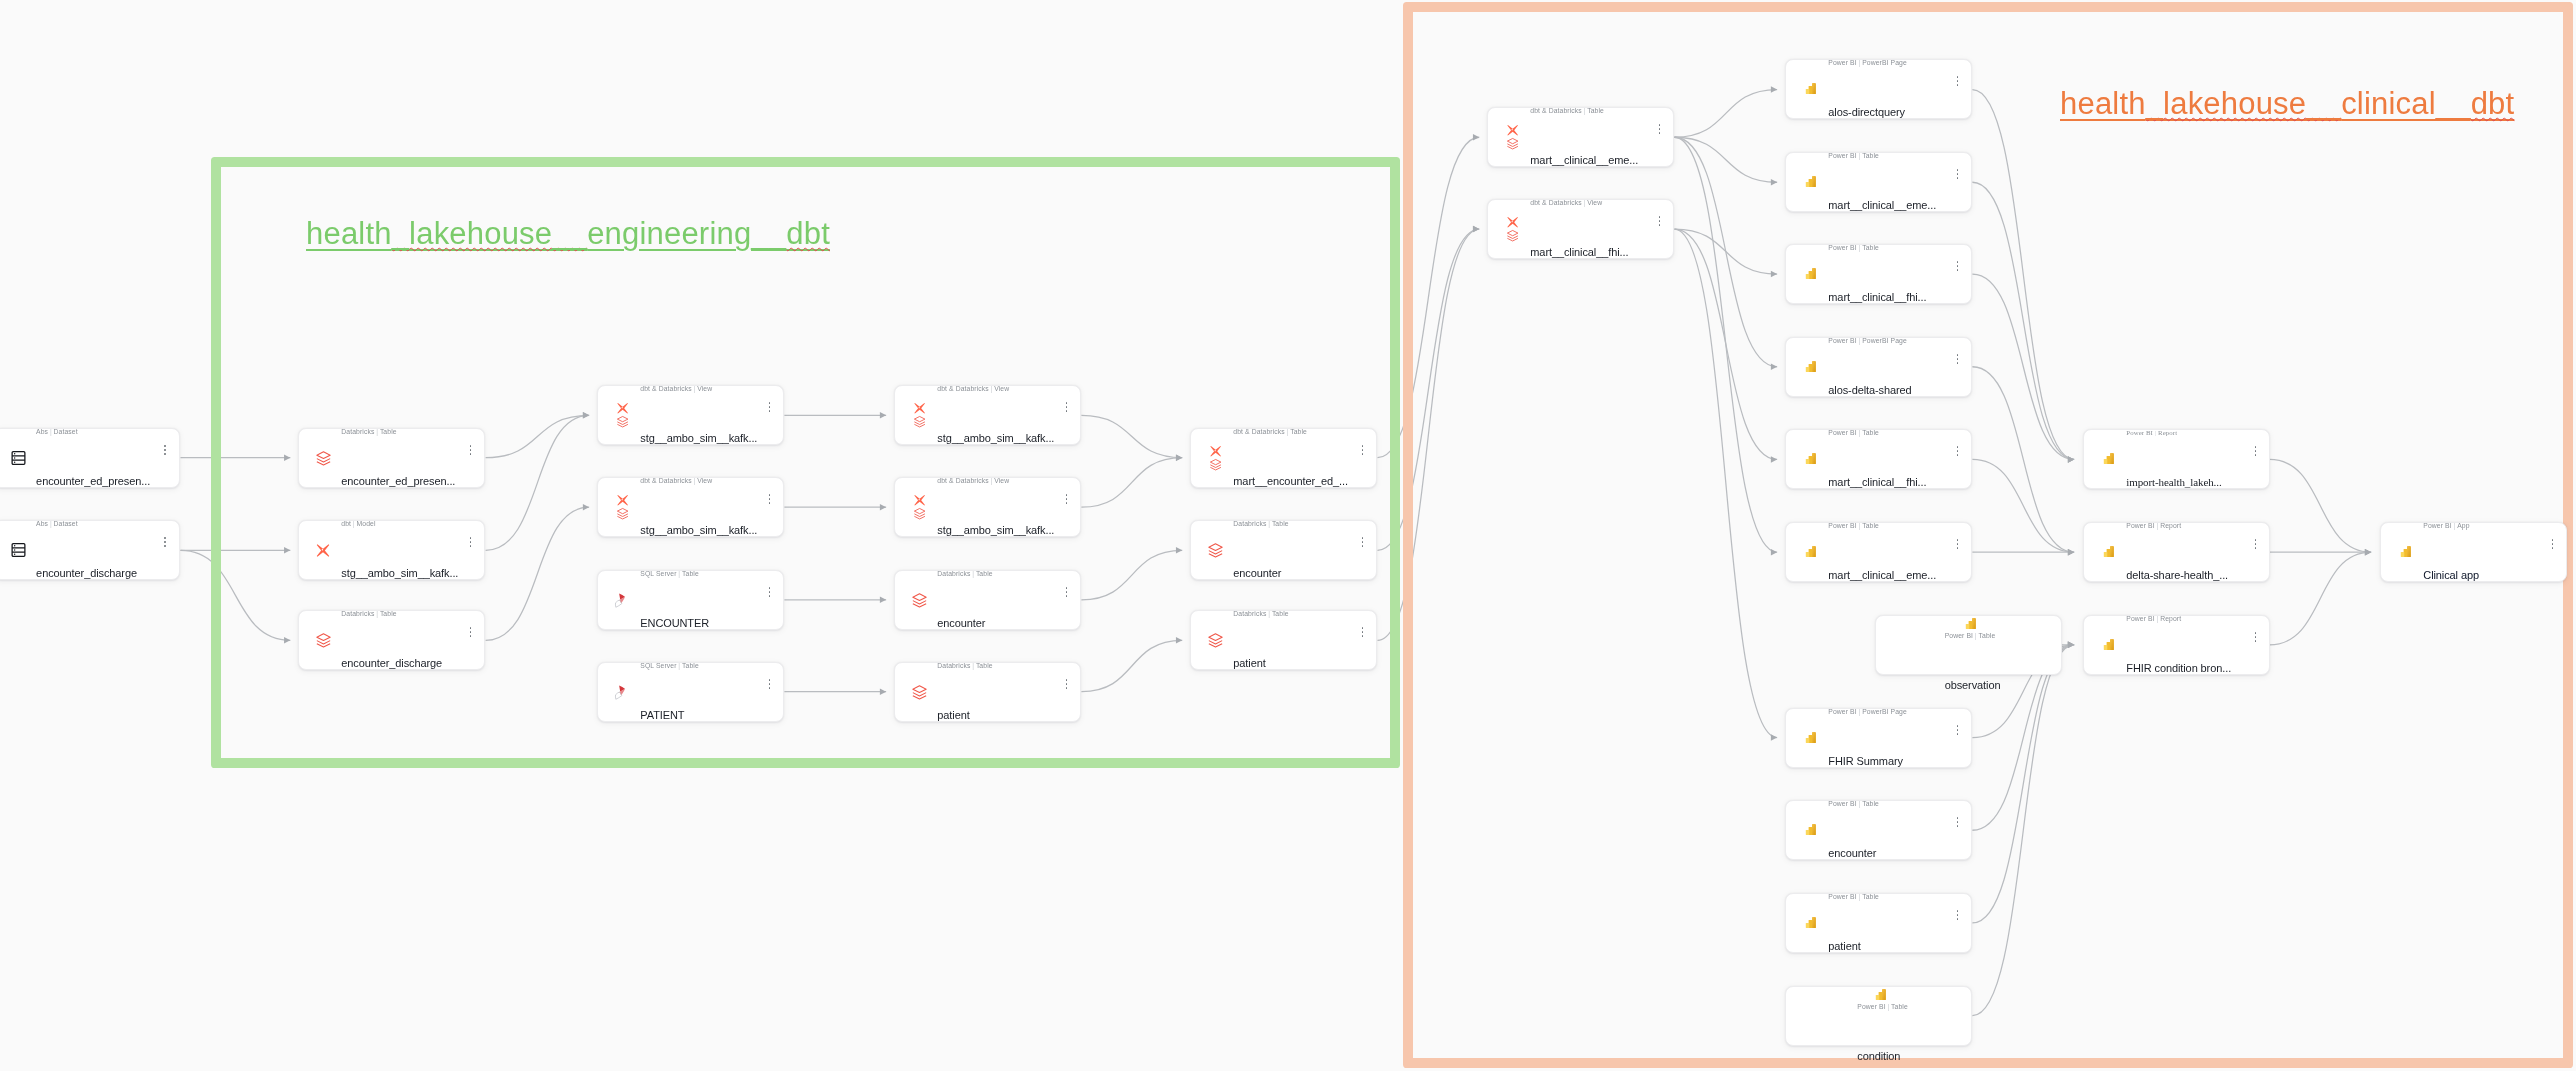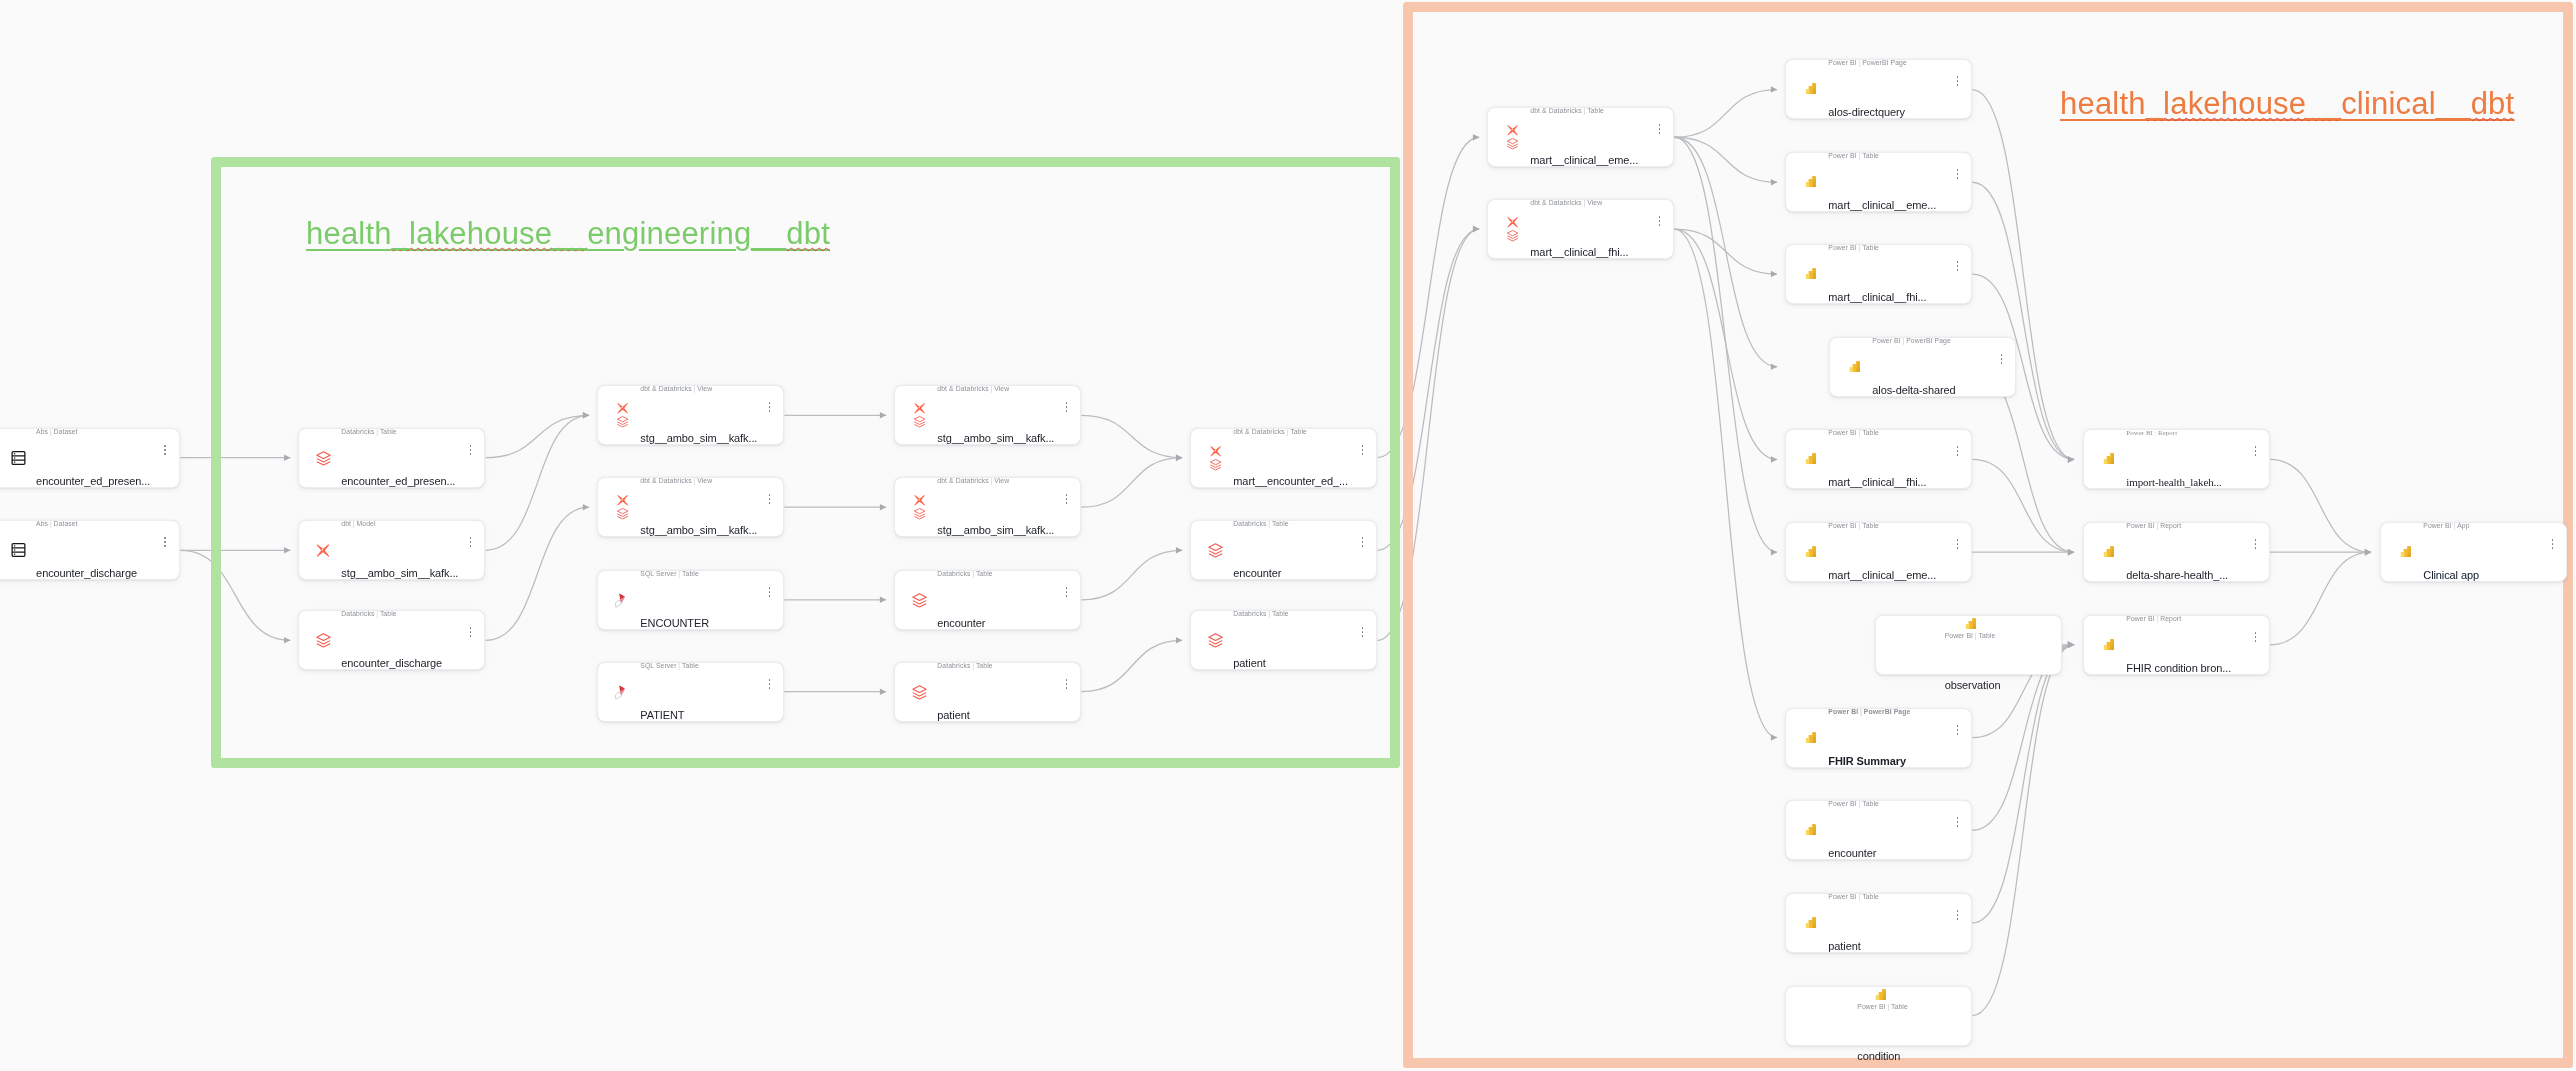--- a/index.html
+++ b/index.html
@@ -642,21 +642,21 @@
         <div class="node-body">
           <div class="node-meta"><span>Power BI</span><span class="sep">|</span><span>Table</span></div>
           <div class="node-title">mart__clinical__fhi...</div>
         </div>
         <div class="kebab">
           <i></i>
           <i></i>
           <i></i>
         </div>
       </div>
-      <div class="node" style="left: 1829px; top: 337px; width: 187px; height: 60px; justify-content: space-between;">
+      <div class="node" style="left: 1785px; top: 337px; width: 187px; height: 60px; justify-content: space-between;">
         <div class="node-icons">
           <svg class="ic ic-pbi" viewBox="0 0 24 24">
             <rect x="14.4" y="2.4" width="6.4" height="19.2" rx="1" fill="#e8a417"></rect>
             <rect x="14.4" y="2.4" width="6.4" height="19.2" rx="1" fill="url(#pbg)"></rect>
             <rect x="8.2" y="7.4" width="6.4" height="14.2" rx="1" fill="#f2bc2e"></rect>
             <rect x="3.2" y="12.6" width="6.2" height="9" rx="1" fill="#fbd75b"></rect>
             <defs>
               <linearGradient id="pbg" x1="0" y1="0" x2="1" y2="1">
                 <stop offset="0" stop-color="#f5c144"></stop>
                 <stop offset="1" stop-color="#d99a10"></stop>
@@ -742,21 +742,21 @@
         <div class="node-body">
           <div class="node-meta"><span>Power BI</span><span class="sep">|</span><span>Table</span></div>
           <div class="node-title">observation</div>
         </div>
         <div class="kebab">
           <i></i>
           <i></i>
           <i></i>
         </div>
       </div>
-      <div class="node" style="left: 1785px; top: 708px; width: 187px; height: 60px; font-weight: bold;">
+      <div class="node" style="left: 1785px; top: 708px; width: 187px; height: 60px;">
         <div class="node-icons">
           <svg class="ic ic-pbi" viewBox="0 0 24 24">
             <rect x="14.4" y="2.4" width="6.4" height="19.2" rx="1" fill="#e8a417"></rect>
             <rect x="14.4" y="2.4" width="6.4" height="19.2" rx="1" fill="url(#pbg)"></rect>
             <rect x="8.2" y="7.4" width="6.4" height="14.2" rx="1" fill="#f2bc2e"></rect>
             <rect x="3.2" y="12.6" width="6.2" height="9" rx="1" fill="#fbd75b"></rect>
             <defs>
               <linearGradient id="pbg" x1="0" y1="0" x2="1" y2="1">
                 <stop offset="0" stop-color="#f5c144"></stop>
                 <stop offset="1" stop-color="#d99a10"></stop>

